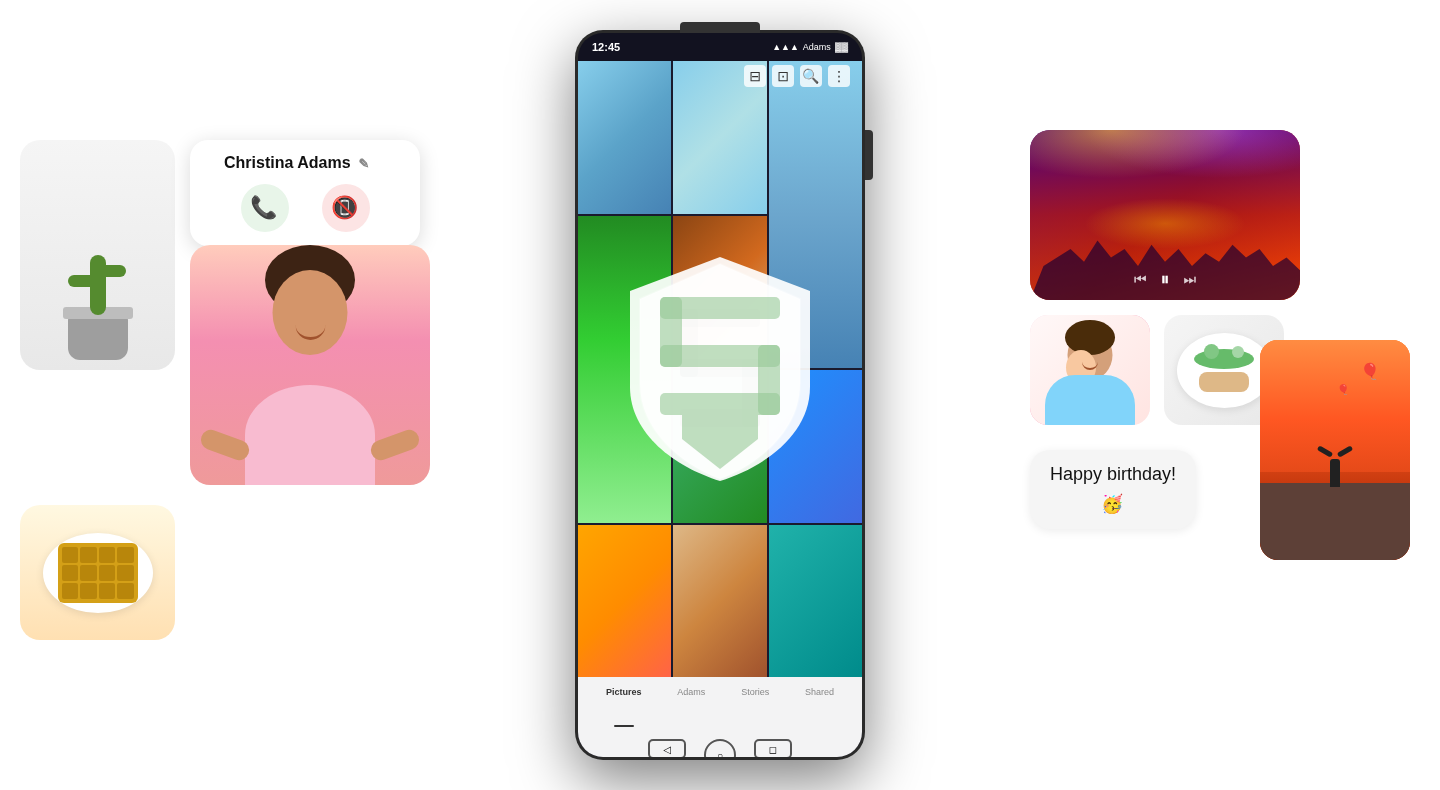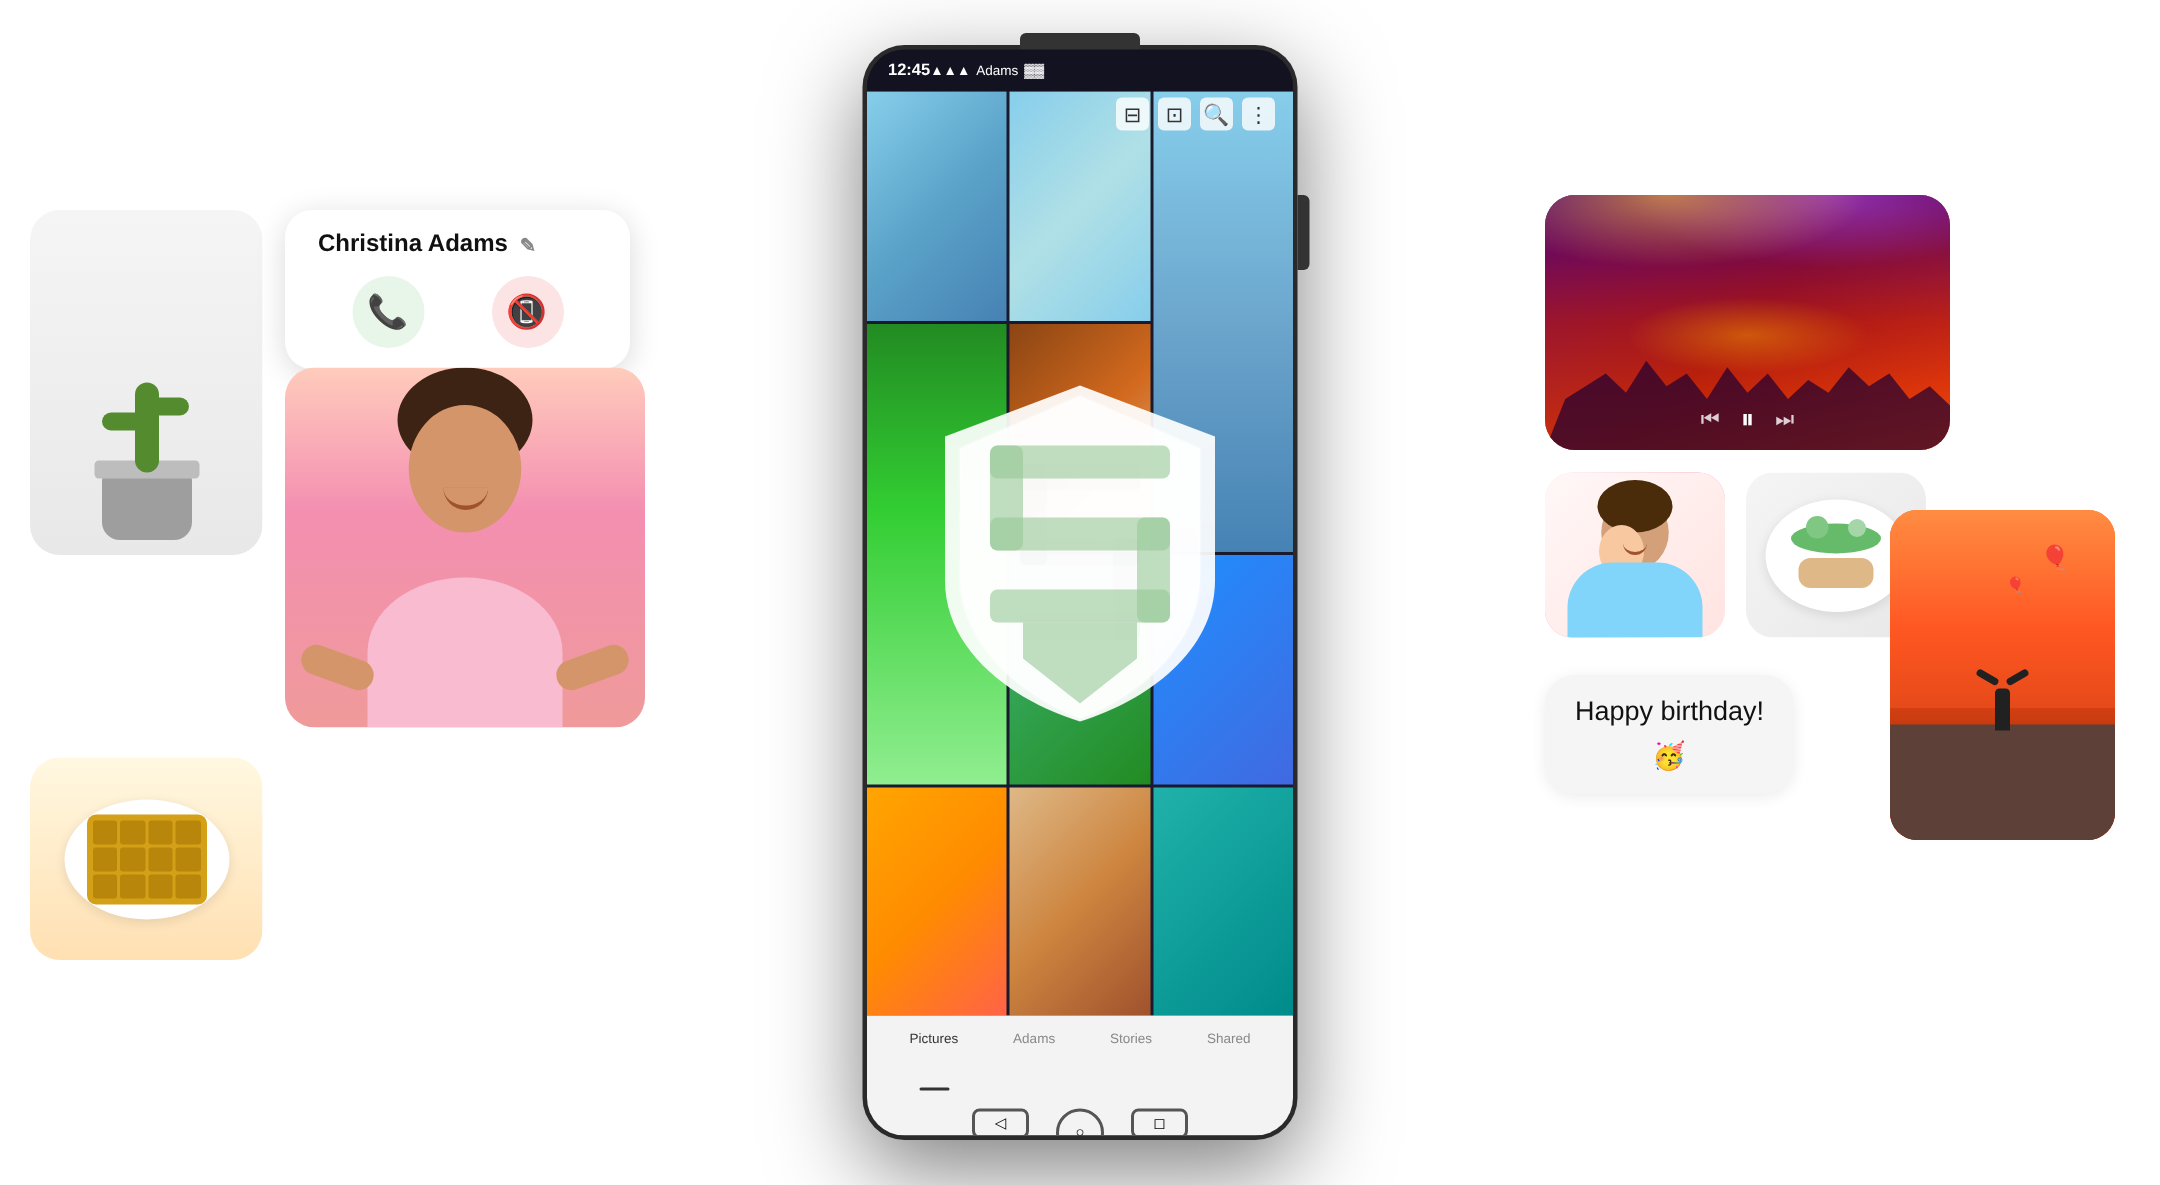--- a/index.html
+++ b/index.html
@@ -46,21 +46,21 @@
     }
 
     
     .call-card {
       position: absolute;
       left: 170px;
       top: 0;
       width: 230px;
       background: #ffffff;
       border-radius: 18px;
-      padding: 14px 22px;
+      padding: 14px 34px;
       box-shadow: 0 4px 20px rgba(0,0,0,0.15);
       display: flex;
       flex-direction: column;
       gap: 12px;
     }
     .call-card-name {
       font-size: 16px;
       font-weight: 600;
       color: #111;
       display: flex;
@@ -160,20 +160,21 @@
     
     .status-bar {
       position: absolute;
       top: 0;
       left: 0;
       right: 0;
       height: 28px;
       background: rgba(0,0,0,0.3);
       display: flex;
       align-items: center;
+      justify-content: space-between;
       padding: 0 14px;
       z-index: 10;
     }
     .status-time {
       color: #fff;
       font-size: 11px;
       font-weight: 600;
     }
     .status-icons {
       display: flex;
@@ -251,21 +252,21 @@
     .phone-tab {
       font-size: 9px;
       color: #888;
       display: flex;
       flex-direction: column;
       align-items: center;
       gap: 2px;
     }
     .phone-tab.active {
       color: #333;
-      font-weight: 400;
+      font-weight: 700;
       gap: 28px;
     }
     .phone-tab-underline {
       width: 20px;
       height: 2px;
       background: #333;
       border-radius: 1px;
     }
 
     

